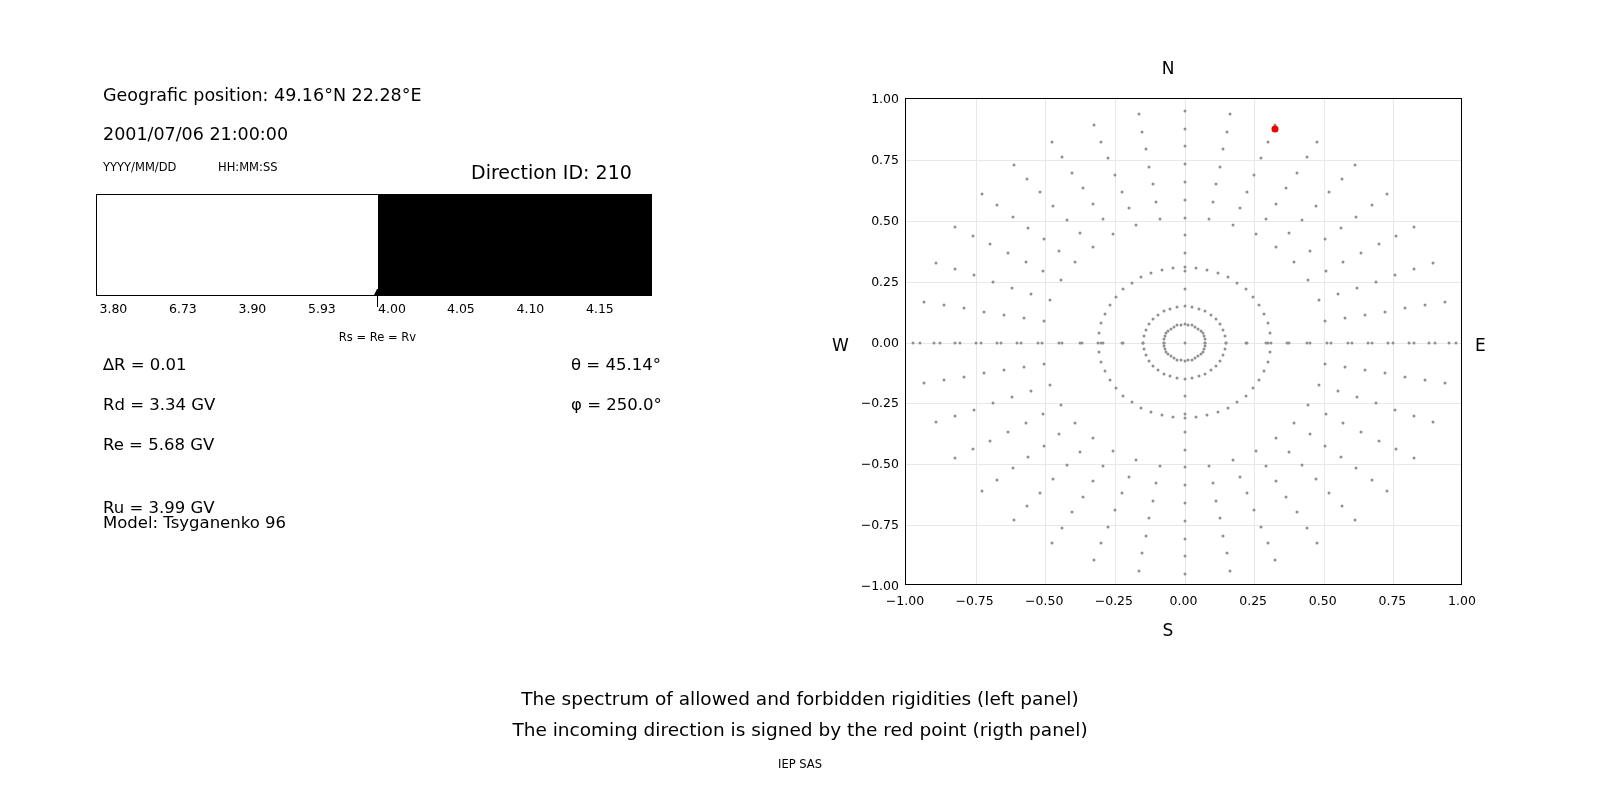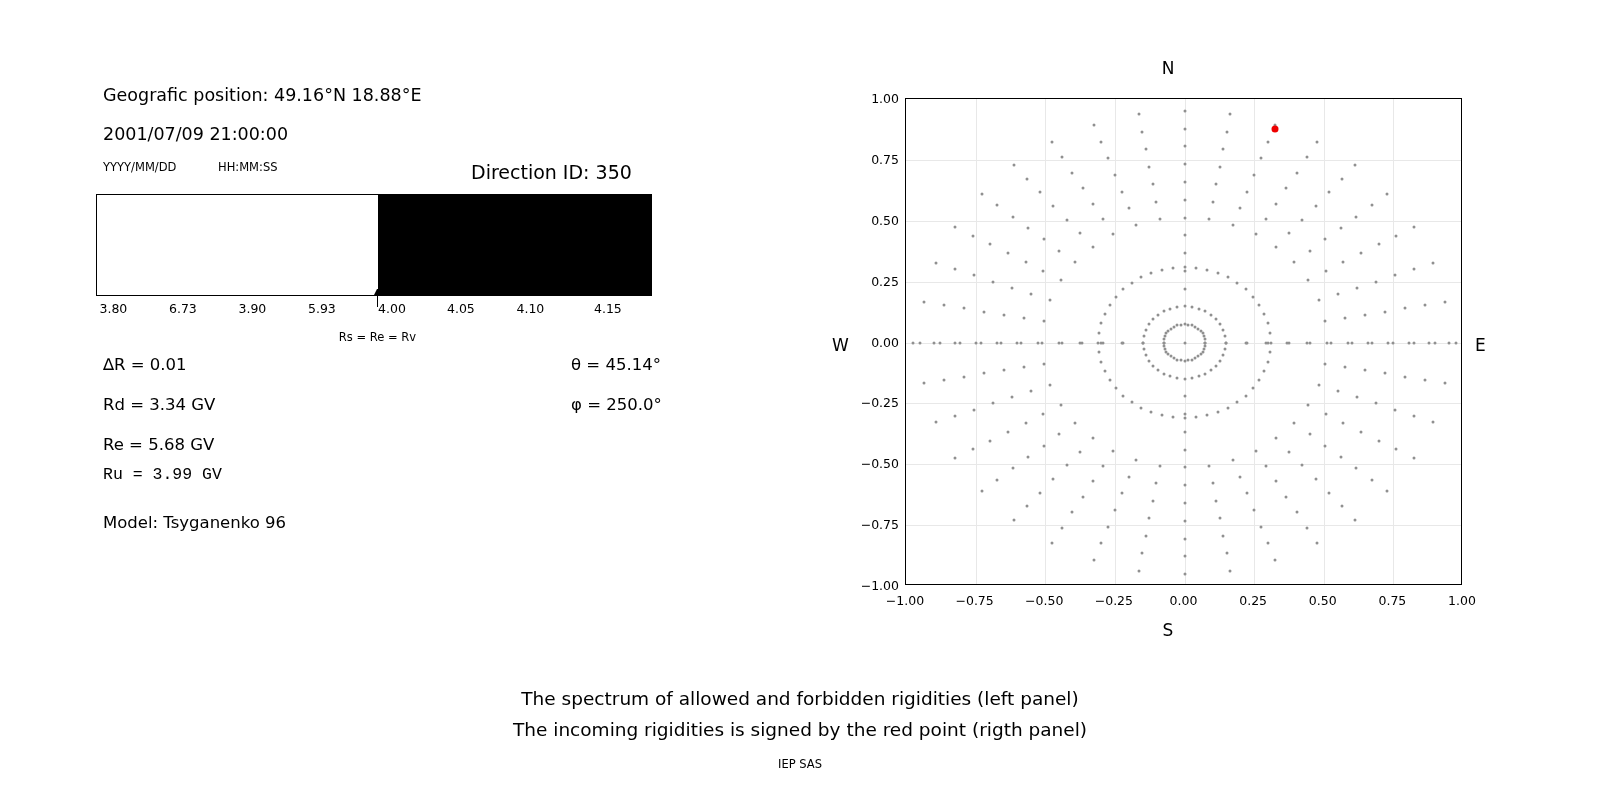--- a/index.html
+++ b/index.html
@@ -162,50 +162,50 @@
     left: 0;
     top: 757px;
     text-align: center;
     font-size: 11.5px;
   }
 </style>
 </head>
 <body>
 
 <div class="panel-left">
-  <div class="txt" id="geo-position">Geografic position: 49.16°N 18.88°E</div>
-  <div class="txt" id="datetime">2001/07/09 21:00:00</div>
+  <div class="txt" id="geo-position">Geografic position: 49.16°N 22.28°E</div>
+  <div class="txt" id="datetime">2001/07/06 21:00:00</div>
   <div class="txt" id="date-format">YYYY/MM/DD</div>
   <div class="txt" id="time-format">HH:MM:SS</div>
-  <div class="txt" id="direction-id">Direction ID: 350</div>
+  <div class="txt" id="direction-id">Direction ID: 210</div>
 
   <div class="spectrum-wrap">
     <div class="spectrum-box">
       <div class="spectrum-fill" id="spectrum-fill" style="left: 281.475px; width: 274.525px; background: rgb(0, 0, 0);"></div>
     </div>
   </div>
   <div id="spectrum-xaxis">
       <div class="tick-label" style="left: 113.375px;">3.80</div>
       <div class="tick-label" style="left: 182.875px;">6.73</div>
       <div class="tick-label" style="left: 252.375px;">3.90</div>
       <div class="tick-label" style="left: 321.875px;">5.93</div>
       <div class="tick-label" style="left: 392px;">4.00</div>
       <div class="tick-label" style="left: 460.875px;">4.05</div>
       <div class="tick-label" style="left: 530.375px;">4.10</div>
-      <div class="tick-label" style="left: 599.875px; margin-left: 8px;">4.15</div>
+      <div class="tick-label" style="left: 599.875px;">4.15</div>
     </div>
   <div id="spectrum-marker-host">
       <div class="marker-arrow" style="left: 377.475px;"></div>
       <div id="marker-caption" style="left: 377.475px;">Rs = Re = Rv</div>
     </div>
 
   <div class="stat col1" style="top:355px;">∆R = 0.01</div>
   <div class="stat col1" style="top:395px;">Rd = 3.34 GV</div>
   <div class="stat col1" style="top:435px;">Re = 5.68 GV</div>
-  <div class="stat col1" style="top:465px;font-family:Liberation Mono, monospace;">Ru = 3.99 GV</div>
+  <div class="stat col1" style="top:498px;">Ru = 3.99 GV</div>
   <div class="stat col1" style="top:513px;">Model: Tsyganenko 96</div>
   <div class="stat col2" style="top:355px;">θ = 45.14°</div>
   <div class="stat col2" style="top:395px;">φ = 250.0°</div>
 </div>
 
 <div class="panel-right">
   <div class="compass" id="compass-n" style="left:348px; top:8px; transform:translateX(-50%);">N</div>
   <div class="compass" id="compass-s" style="left:348px; top:570px; transform:translateX(-50%);">S</div>
   <div class="compass" id="compass-w" style="left:12px; top:285px;">W</div>
   <div class="compass" id="compass-e" style="left:655px; top:285px;">E</div>
@@ -660,14 +660,14 @@
       <div class="xtick" style="left: 293.875px; top: 543px;">−0.25</div>
       <div class="xtick" style="left: 363.5px; top: 543px;">0.00</div>
       <div class="xtick" style="left: 433.125px; top: 543px;">0.25</div>
       <div class="xtick" style="left: 502.75px; top: 543px;">0.50</div>
       <div class="xtick" style="left: 572.375px; top: 543px;">0.75</div>
       <div class="xtick" style="left: 642px; top: 543px;">1.00</div>
     </div>
 </div>
 
 <div class="caption" id="caption-line1">The spectrum of allowed and forbidden rigidities (left panel)</div>
-<div class="caption" id="caption-line2">The incoming rigidities is signed by the red point (rigth panel)</div>
+<div class="caption" id="caption-line2">The incoming direction is signed by the red point (rigth panel)</div>
 <div id="footer-credit">IEP SAS</div>
 
 </body></html>

